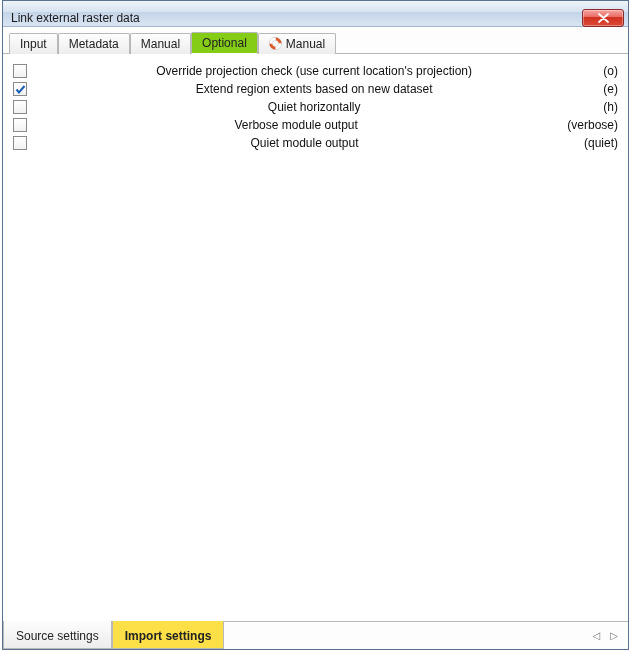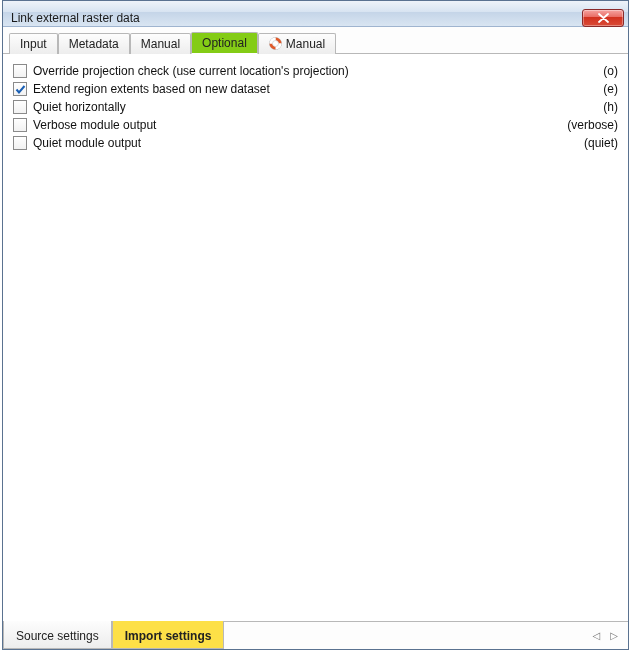--- a/index.html
+++ b/index.html
@@ -84,20 +84,21 @@
   }
   .content {
     flex: 1;
     padding: 8px 10px;
     overflow: auto;
   }
   .opt-row {
     display: flex;
     align-items: center;
     padding: 2px 0;
+    text-align: center;
   }
   .opt-row .cb {
     width: 14px;
     height: 14px;
     border: 1px solid #8a8a8a;
     background: linear-gradient(to bottom, #fff, #f2f2f2);
     margin-right: 6px;
     display: flex;
     align-items: center;
     justify-content: center;

